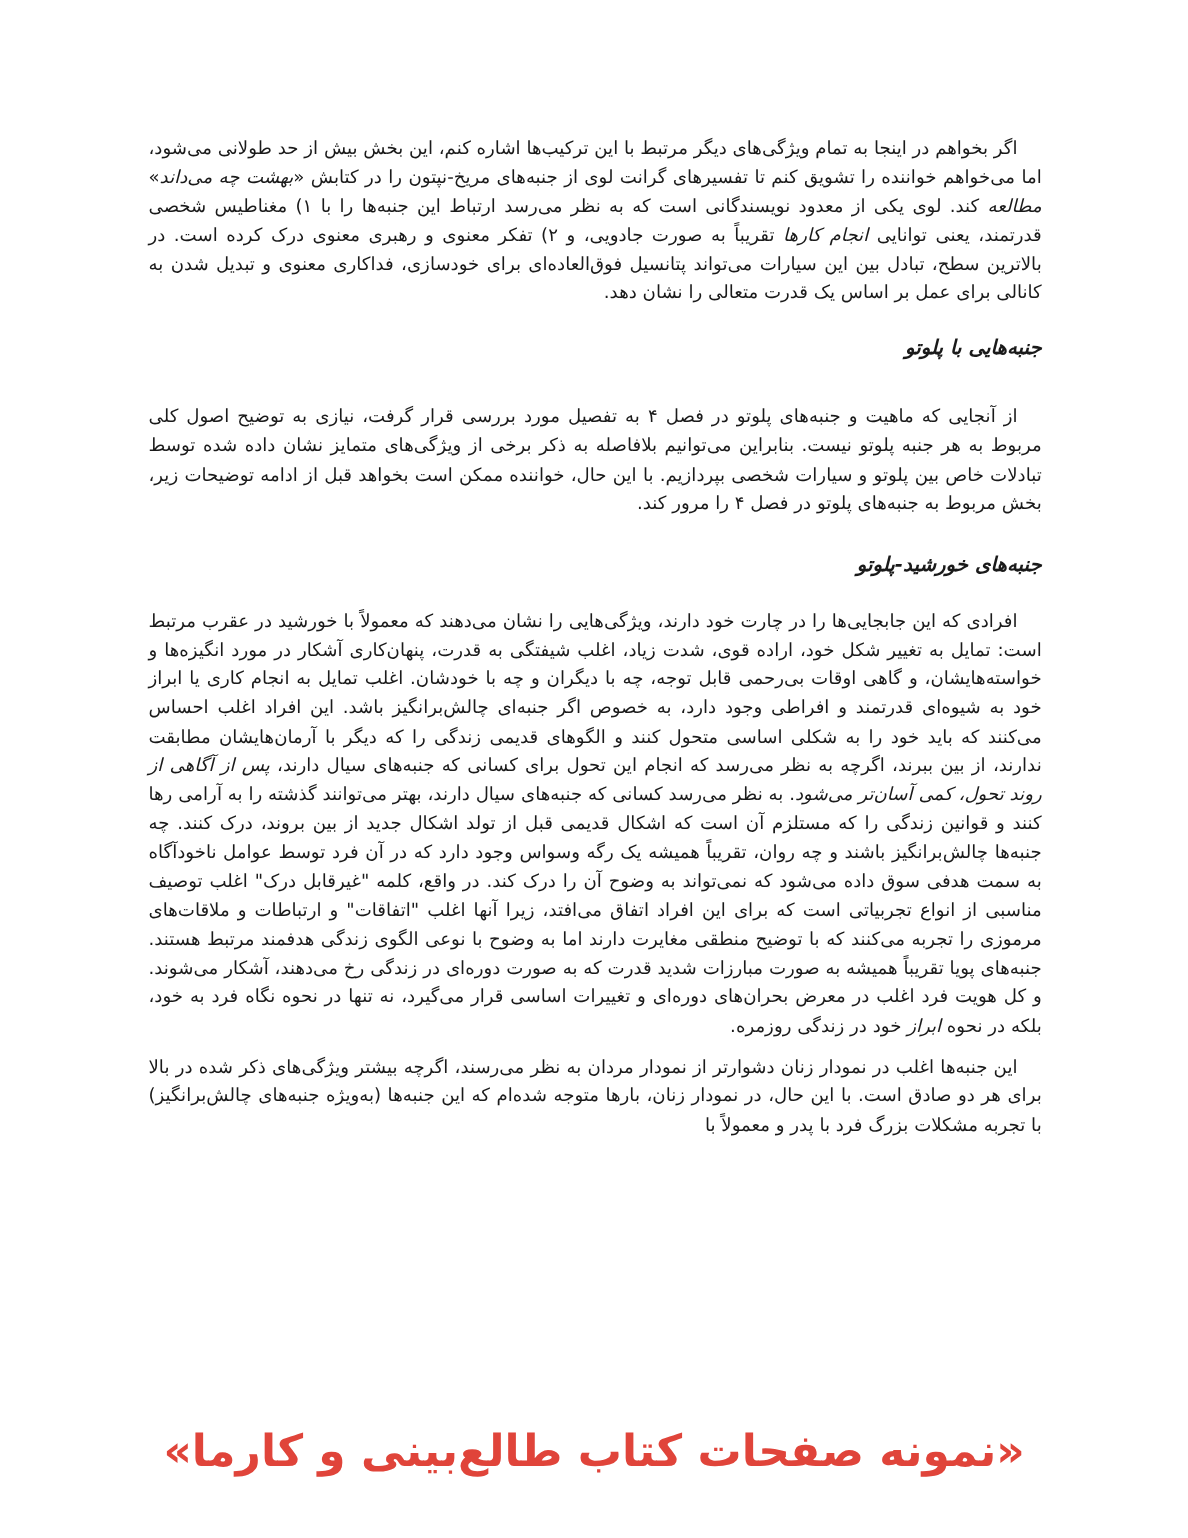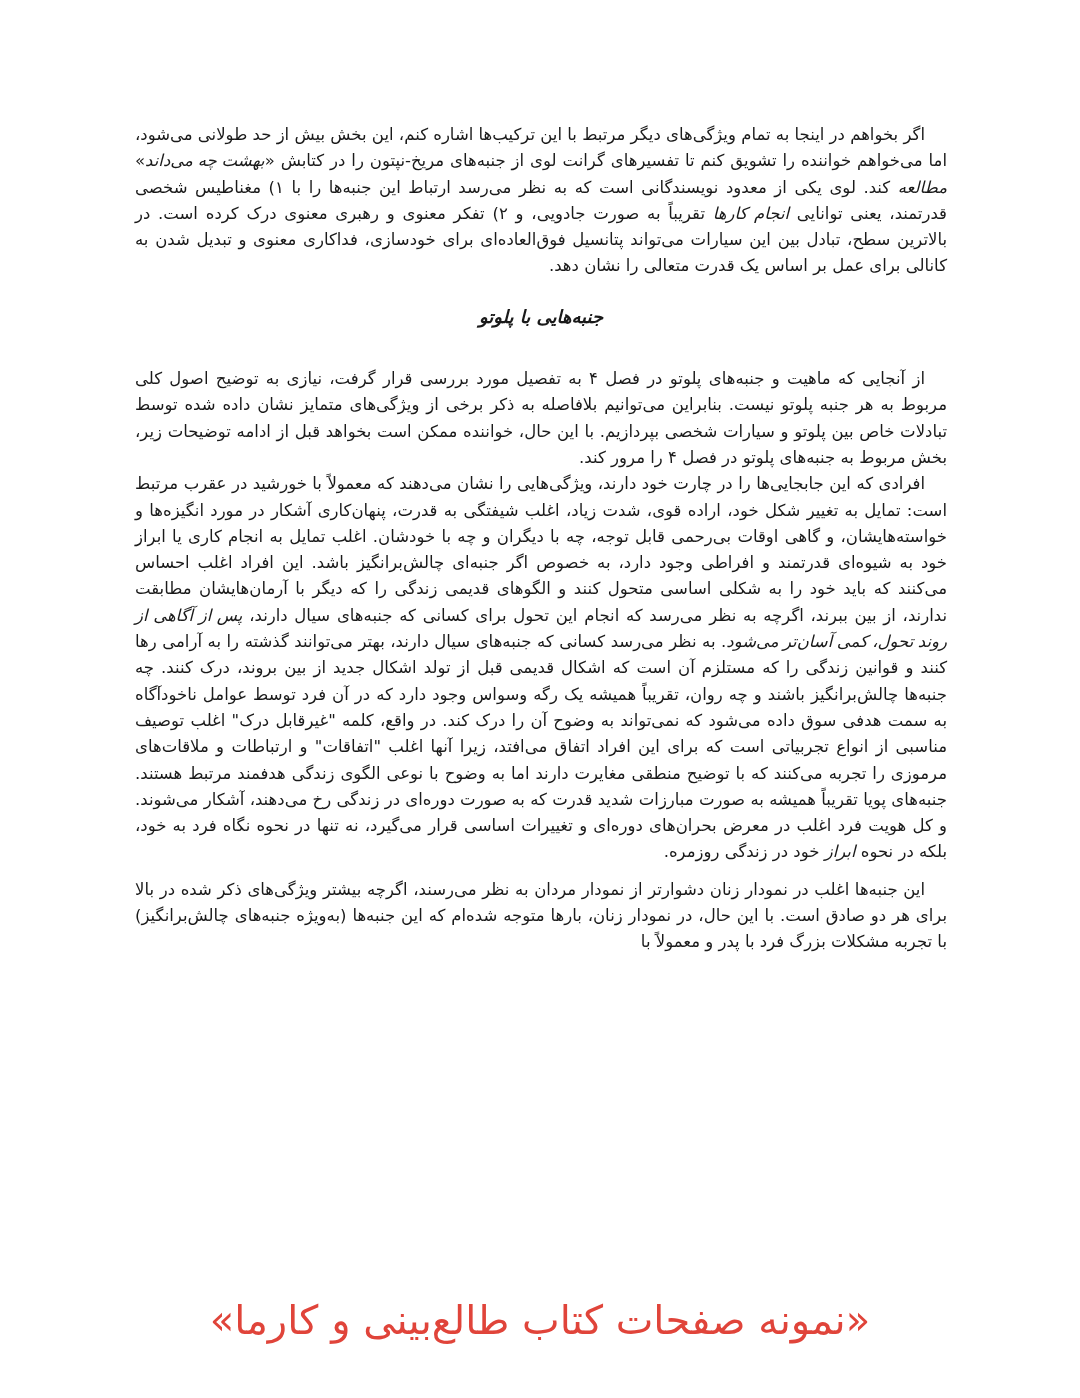--- a/index.html
+++ b/index.html
@@ -11,51 +11,53 @@
       width: 812px;
       direction: rtl;
       font-family: "DejaVu Sans", "Liberation Sans", sans-serif;
       color: #1a1a1a;
       font-size: 16.5px;
       line-height: 26.3px;
       text-align: justify;
     }
     .para { margin: 0; text-indent: 22px; }
     .heading {
-      text-align: center;
+      text-align: right;
       font-style: italic;
       font-size: 18px;
       margin: 0;
     }
     .h1 { margin-top: 24px; margin-bottom: 36px; }
     .h2 { margin-top: 30px; margin-bottom: 24px; }
     .p4 { margin-top: 11px; }
-    em { font-style: italic; font-family: Liberation Serif, serif; }
+    em { font-style: italic; }
     .footer {
       position: absolute;
       left: 0;
       width: 1080px;
       top: 1292px;
       text-align: center;
       direction: rtl;
       font-family: "DejaVu Sans", "Liberation Sans", sans-serif;
       color: #e0443a;
       font-size: 40px;
       line-height: 56px;
+      font-weight: bold;
     }
   </style>
 </head>
 <body>
 
 <div class="page">
   <p class="para p1"><span>اگر بخواهم در اینجا به تمام ویژگی‌های دیگر مرتبط با این ترکیب‌ها اشاره کنم، این بخش بیش از حد طولانی می‌شود، اما می‌خواهم خواننده را تشویق کنم تا تفسیرهای گرانت لوی از جنبه‌های مریخ-نپتون را در کتابش «</span><em>بهشت چه می‌داند</em><span>» </span><em>مطالعه</em><span> کند. لوی یکی از معدود نویسندگانی است که به نظر می‌رسد ارتباط این جنبه‌ها را با ۱) مغناطیس شخصی قدرتمند، یعنی توانایی </span><em>انجام کارها</em><span> تقریباً به صورت جادویی، و ۲) تفکر معنوی و رهبری معنوی درک کرده است. در بالاترین سطح، تبادل بین این سیارات می‌تواند پتانسیل فوق‌العاده‌ای برای خودسازی، فداکاری معنوی و تبدیل شدن به کانالی برای عمل بر اساس یک قدرت متعالی را نشان دهد.</span></p>
 
   <h2 class="heading h1">جنبه‌هایی با پلوتو</h2>
 
   <p class="para">از آنجایی که ماهیت و جنبه‌های پلوتو در فصل ۴ به تفصیل مورد بررسی قرار گرفت، نیازی به توضیح اصول کلی مربوط به هر جنبه پلوتو نیست. بنابراین می‌توانیم بلافاصله به ذکر برخی از ویژگی‌های متمایز نشان داده شده توسط تبادلات خاص بین پلوتو و سیارات شخصی بپردازیم. با این حال، خواننده ممکن است بخواهد قبل از ادامه توضیحات زیر، بخش مربوط به جنبه‌های پلوتو در فصل ۴ را مرور کند.</p>
 
+  <h2 class="heading h2">جنبه‌های خورشید-پلوتو</h2>
 
   <p class="para"><span>افرادی که این جابجایی‌ها را در چارت خود دارند، ویژگی‌هایی را نشان می‌دهند که معمولاً با خورشید در عقرب مرتبط است: تمایل به تغییر شکل خود، اراده قوی، شدت زیاد، اغلب شیفتگی به قدرت، پنهان‌کاری آشکار در مورد انگیزه‌ها و خواسته‌هایشان، و گاهی اوقات بی‌رحمی قابل توجه، چه با دیگران و چه با خودشان. اغلب تمایل به انجام کاری یا ابراز خود به شیوه‌ای قدرتمند و افراطی وجود دارد، به خصوص اگر جنبه‌ای چالش‌برانگیز باشد. این افراد اغلب احساس می‌کنند که باید خود را به شکلی اساسی متحول کنند و الگوهای قدیمی زندگی را که دیگر با آرمان‌هایشان مطابقت ندارند، از بین ببرند، اگرچه به نظر می‌رسد که انجام این تحول برای کسانی که جنبه‌های سیال دارند، </span><em>پس از آگاهی از روند تحول، کمی آسان‌تر می‌شود</em><span>. به نظر می‌رسد کسانی که جنبه‌های سیال دارند، بهتر می‌توانند گذشته را به آرامی رها کنند و قوانین زندگی را که مستلزم آن است که اشکال قدیمی قبل از تولد اشکال جدید از بین بروند، درک کنند. چه جنبه‌ها چالش‌برانگیز باشند و چه روان، تقریباً همیشه یک رگه وسواس وجود دارد که در آن فرد توسط عوامل ناخودآگاه به سمت هدفی سوق داده می‌شود که نمی‌تواند به وضوح آن را درک کند. در واقع، کلمه "غیرقابل درک" اغلب توصیف مناسبی از انواع تجربیاتی است که برای این افراد اتفاق می‌افتد، زیرا آنها اغلب "اتفاقات" و ارتباطات و ملاقات‌های مرموزی را تجربه می‌کنند که با توضیح منطقی مغایرت دارند اما به وضوح با نوعی الگوی زندگی هدفمند مرتبط هستند. جنبه‌های پویا تقریباً همیشه به صورت مبارزات شدید قدرت که به صورت دوره‌ای در زندگی رخ می‌دهند، آشکار می‌شوند. و کل هویت فرد اغلب در معرض بحران‌های دوره‌ای و تغییرات اساسی قرار می‌گیرد، نه تنها در نحوه نگاه فرد به خود، بلکه در نحوه </span><em>ابراز</em><span> خود در زندگی روزمره.</span></p>
 
   <p class="para p4">این جنبه‌ها اغلب در نمودار زنان دشوارتر از نمودار مردان به نظر می‌رسند، اگرچه بیشتر ویژگی‌های ذکر شده در بالا برای هر دو صادق است. با این حال، در نمودار زنان، بارها متوجه شده‌ام که این جنبه‌ها (به‌ویژه جنبه‌های چالش‌برانگیز) با تجربه مشکلات بزرگ فرد با پدر و معمولاً با</p>
 </div>
 
 <div class="footer">«نمونه صفحات کتاب طالع‌بینی و کارما»</div>
 
 </body></html>

